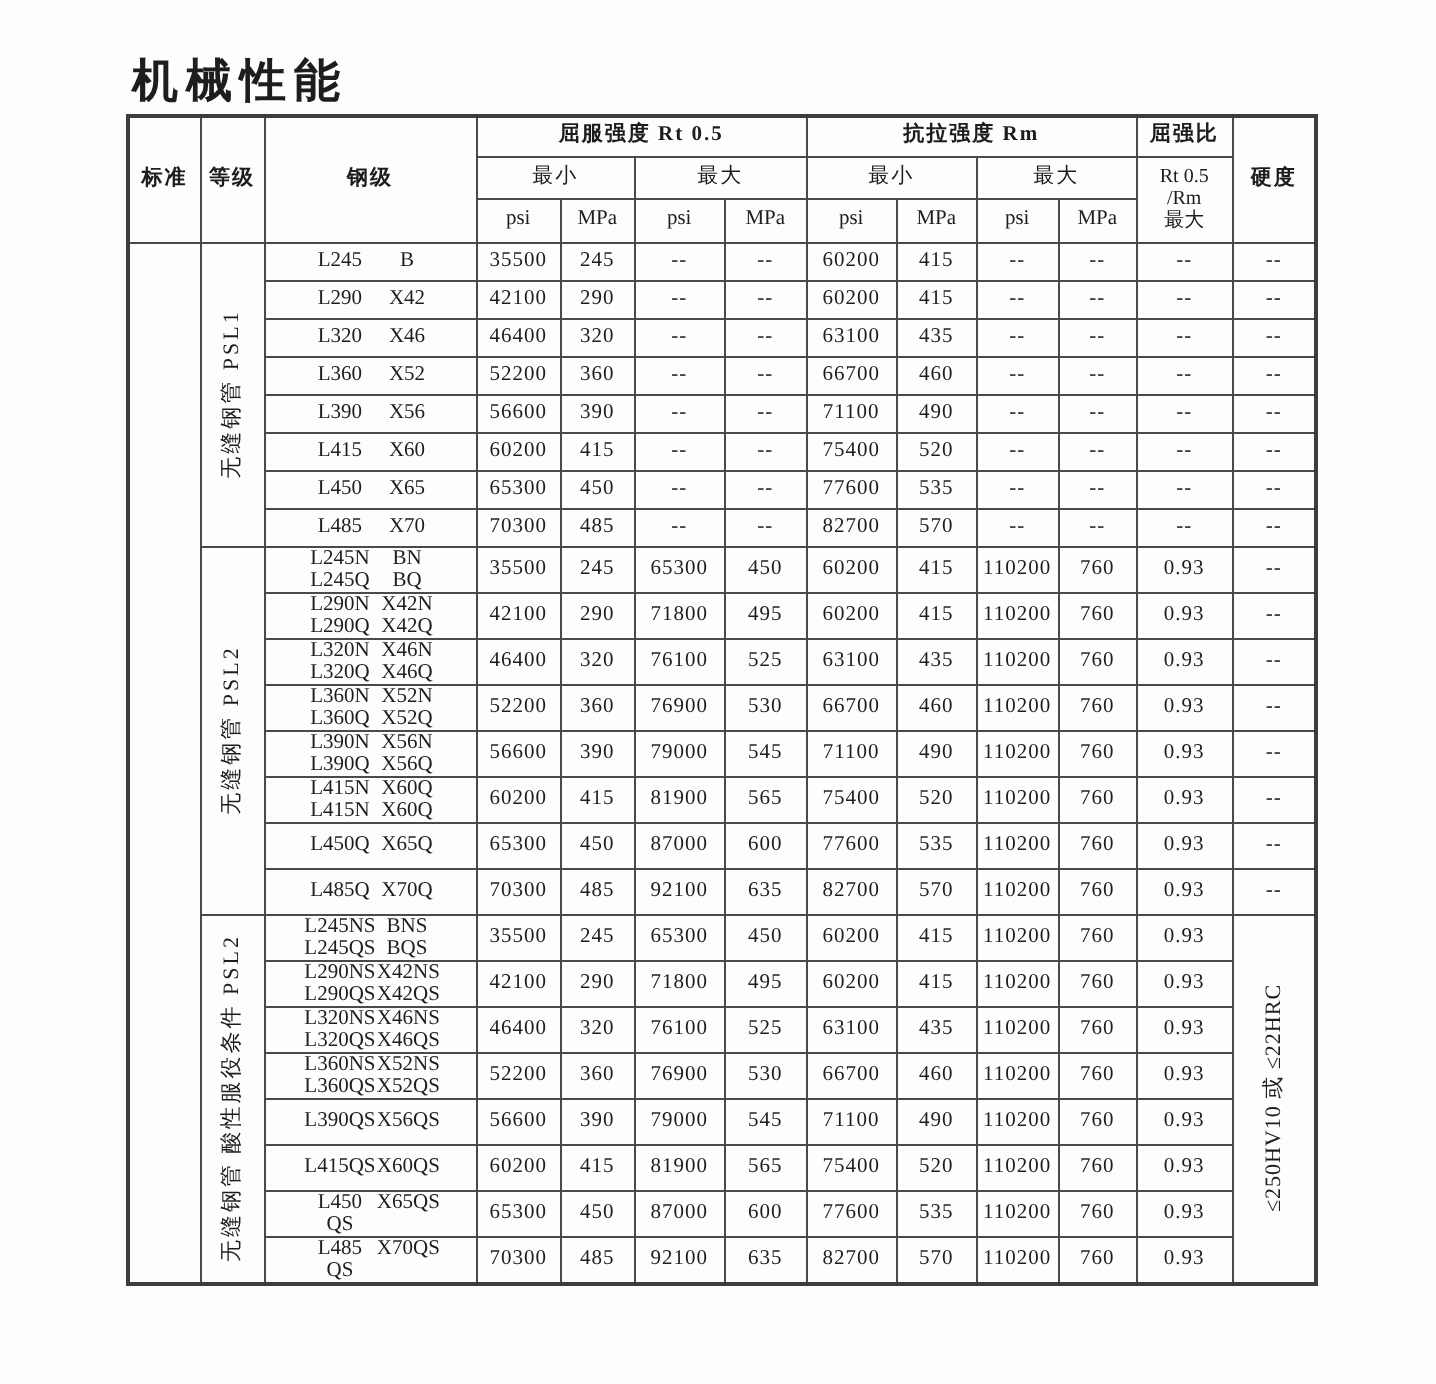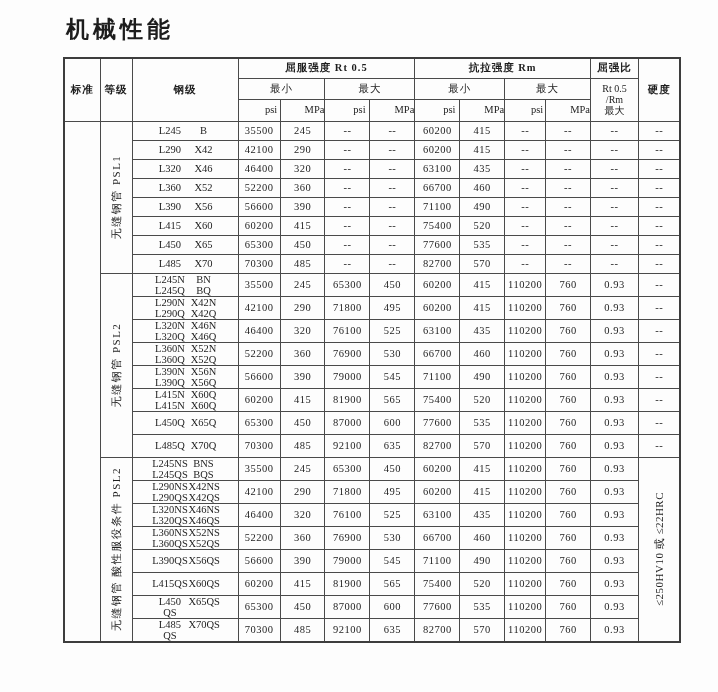--- a/index.html
+++ b/index.html
@@ -3,37 +3,37 @@
 <meta charset="utf-8">
 <style>
   * { margin:0; padding:0; box-sizing:border-box; }
   html,body { background:#ffffff; }
   .page {
     position:relative; width:718px; height:692px; background:#fdfdfd;
     font-family:"Liberation Serif","DejaVu Serif",serif; color:#1d1d1d;
     overflow:hidden;
   }
   .title {
-    position:absolute; left:66px; top:14px;
+    position:absolute; left:66px; top:25px;
     font-size:23px; font-weight:bold; letter-spacing:4px;
   }
   table.props {
     position:absolute; left:63px; top:57px;
     border-collapse:collapse; table-layout:fixed;
     border:2px solid #3d3d3d;
   }
   .props th, .props td {
     border:1px solid #4a4a4a; padding:0;
     text-align:center; vertical-align:middle;
     font-weight:normal; font-size:10.5px; line-height:1.1;
     overflow:visible;
   }
   .hr1 th { height:20px;font-weight:bold; }
   .hr2 th { height:21px; }
-  .hr3 th { height:22px;padding-left:24px; }
+  .hr3 th { height:22px; }
   .cjk { font-size:11px; letter-spacing:1px; }
   .ratio-sub div { font-size:10px; line-height:11px; letter-spacing:0; }
   tr.r-s1 td { height:19px; }
   tr.r-s23 td { height:23px; }
   td.grade-cell { padding:0 19px; }
   .grade-line { display:flex; line-height:11px; font-size:10.5px; }
   .grade-line .g-l { flex:0 0 55%; text-align:center; }
   .grade-line .g-r { flex:1 1 auto; text-align:center; }
   td.rot-cell { position:relative; }
   .rot {

